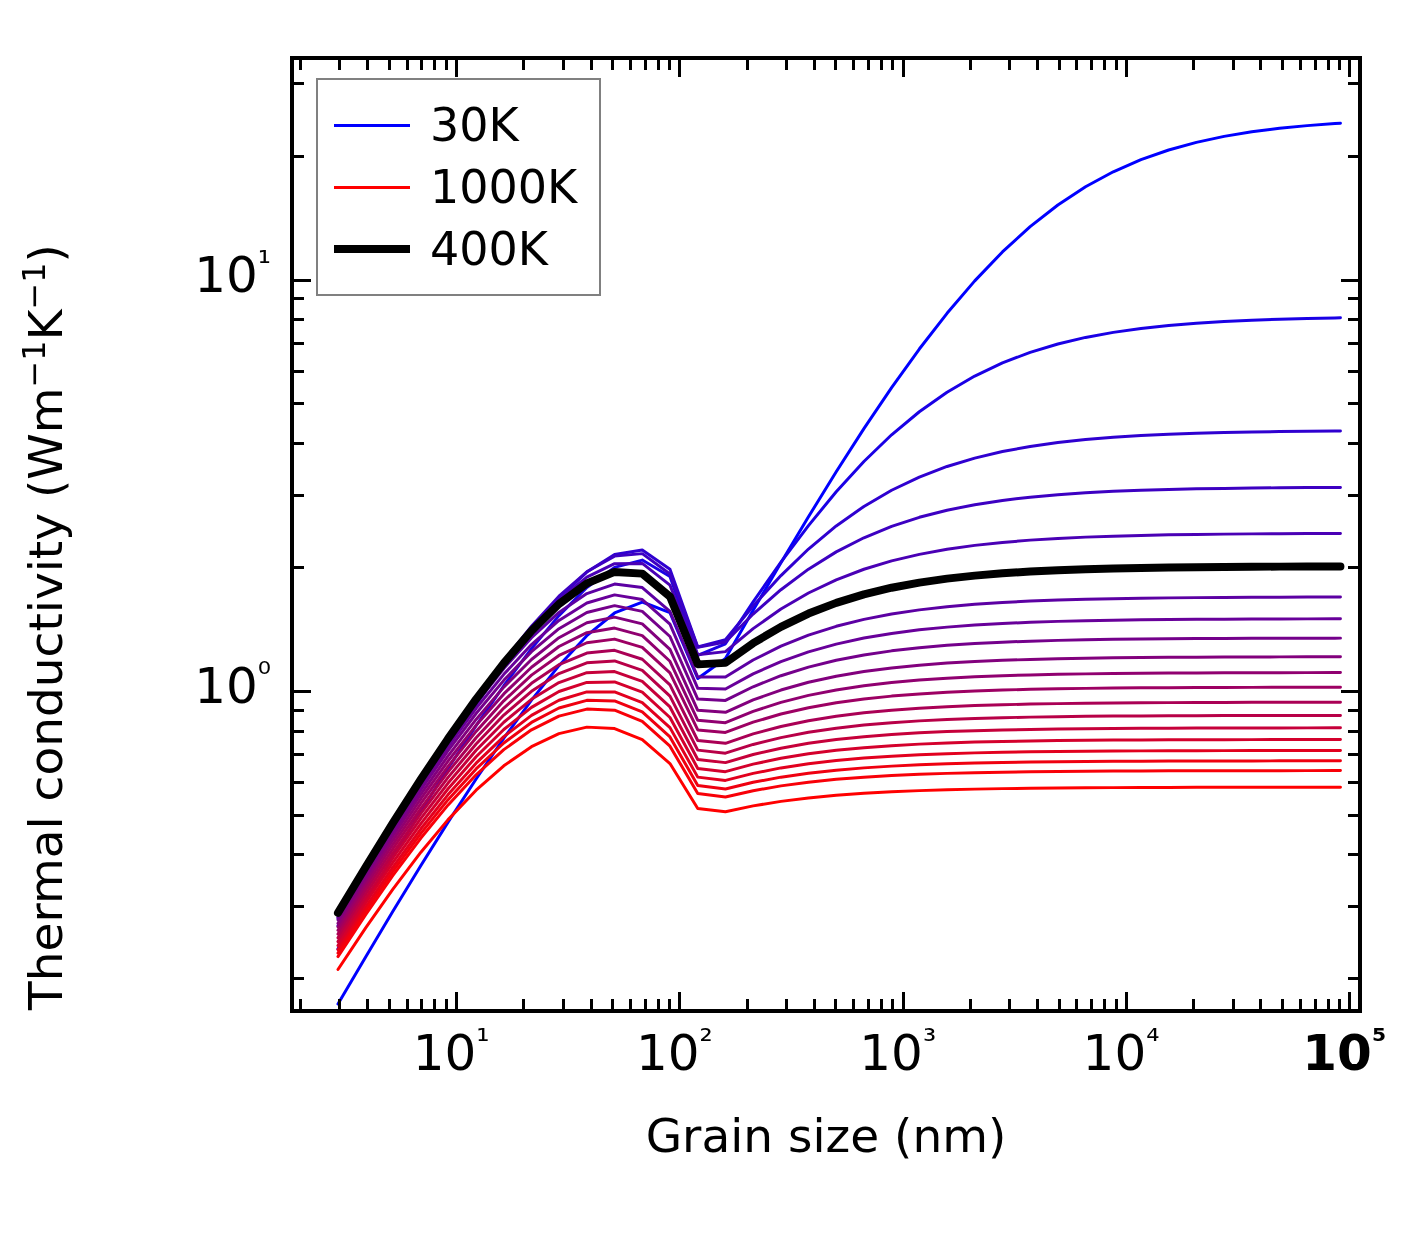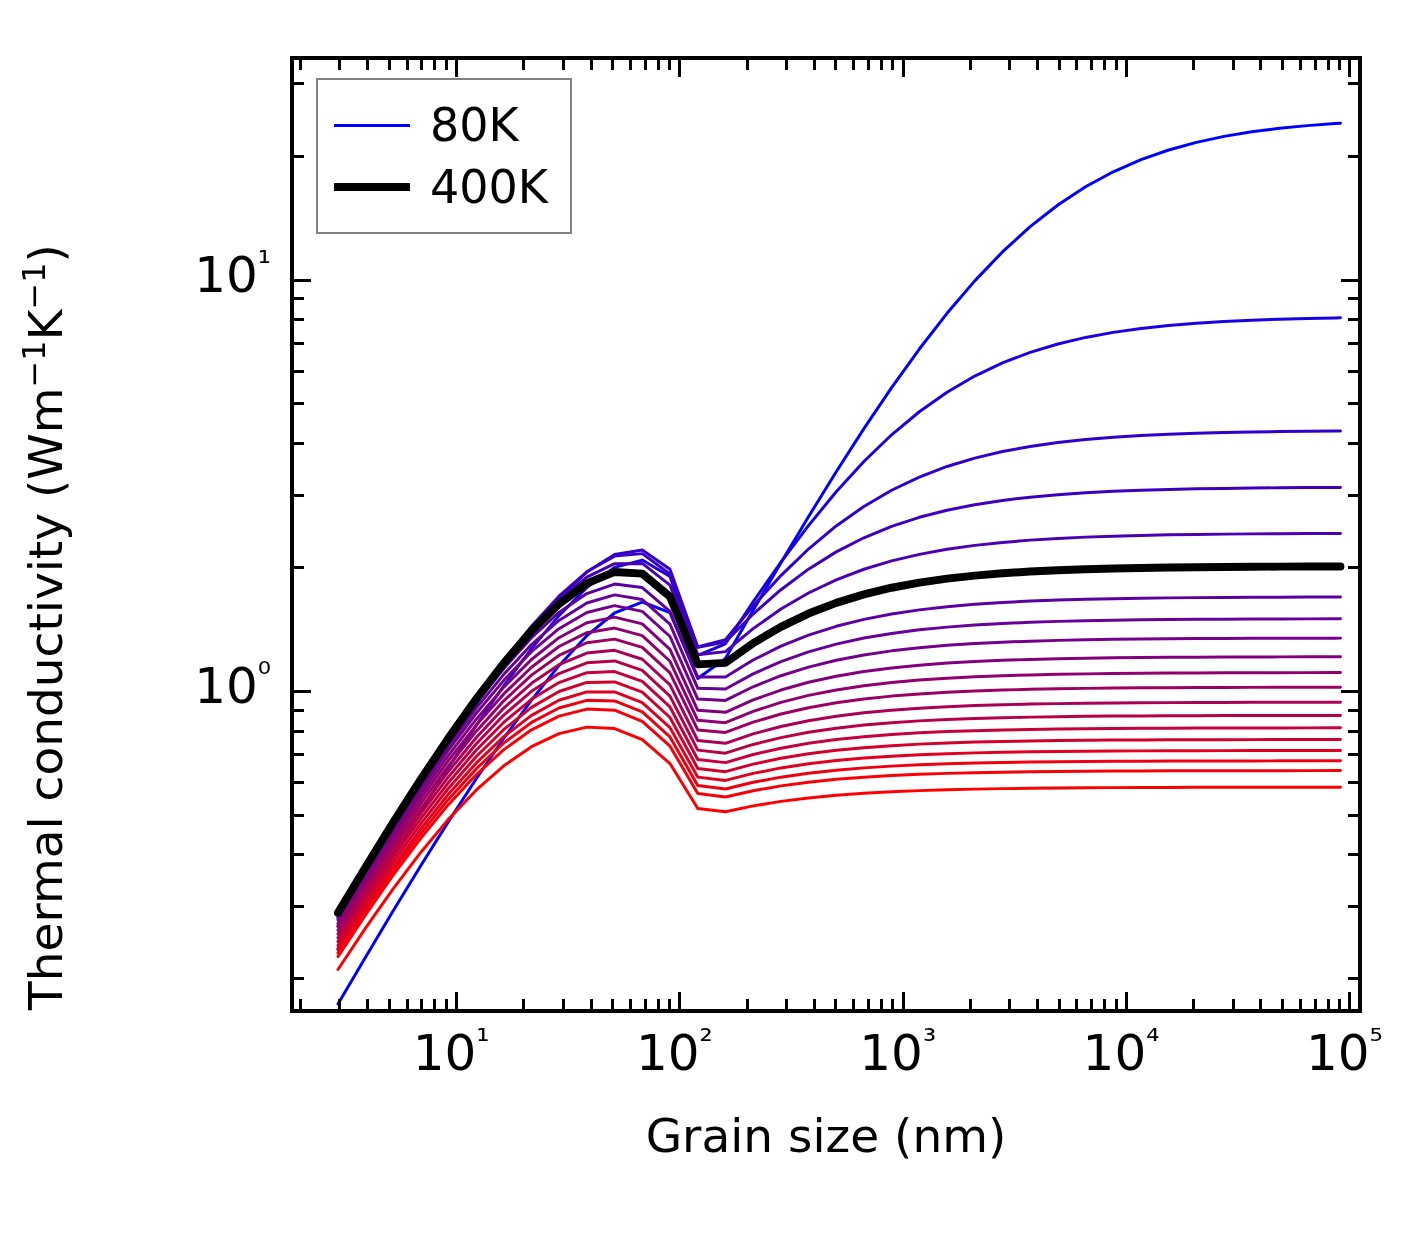--- a/index.html
+++ b/index.html
@@ -235,31 +235,35 @@
         <div class="tick yt-minor" style="top: 22.3516px;"></div>
         <div class="tick yt-minor-r" style="top: 22.3516px;"></div>
       </div>
   </div>
 
   <div id="xticklabels">
       <div class="xticklabel" style="left: 451.064px;">10<span class="sup">¹</span></div>
       <div class="xticklabel" style="left: 674.377px;">10<span class="sup">²</span></div>
       <div class="xticklabel" style="left: 897.691px;">10<span class="sup">³</span></div>
       <div class="xticklabel" style="left: 1121px;">10<span class="sup">⁴</span></div>
-      <div class="xticklabel" style="left: 1344.32px;">10<span class="sup">⁵</span></div>
+      <div class="xticklabel" style="left: 1344.32px; font-weight: bold;">10<span class="sup">⁵</span></div>
     </div>
   <div id="yticklabels">
       <div class="yticklabel" style="top: 685.738px;">10<span class="sup">⁰</span></div>
       <div class="yticklabel" style="top: 274.542px;">10<span class="sup">¹</span></div>
     </div>
 
   <div id="legend">
       <div class="legend-row">
         <span class="legend-swatch" style="border-top: 3px solid rgb(0, 0, 255);"></span>
-        <span class="legend-label">80K</span>
+        <span class="legend-label">30K</span>
+      </div>
+      <div class="legend-row">
+        <span class="legend-swatch" style="border-top: 3px solid rgb(255, 0, 0);"></span>
+        <span class="legend-label">1000K</span>
       </div>
       <div class="legend-row">
         <span class="legend-swatch" style="border-top: 8px solid rgb(0, 0, 0);"></span>
         <span class="legend-label">400K</span>
       </div>
     </div>
 
 </div>
 
 </body></html>

